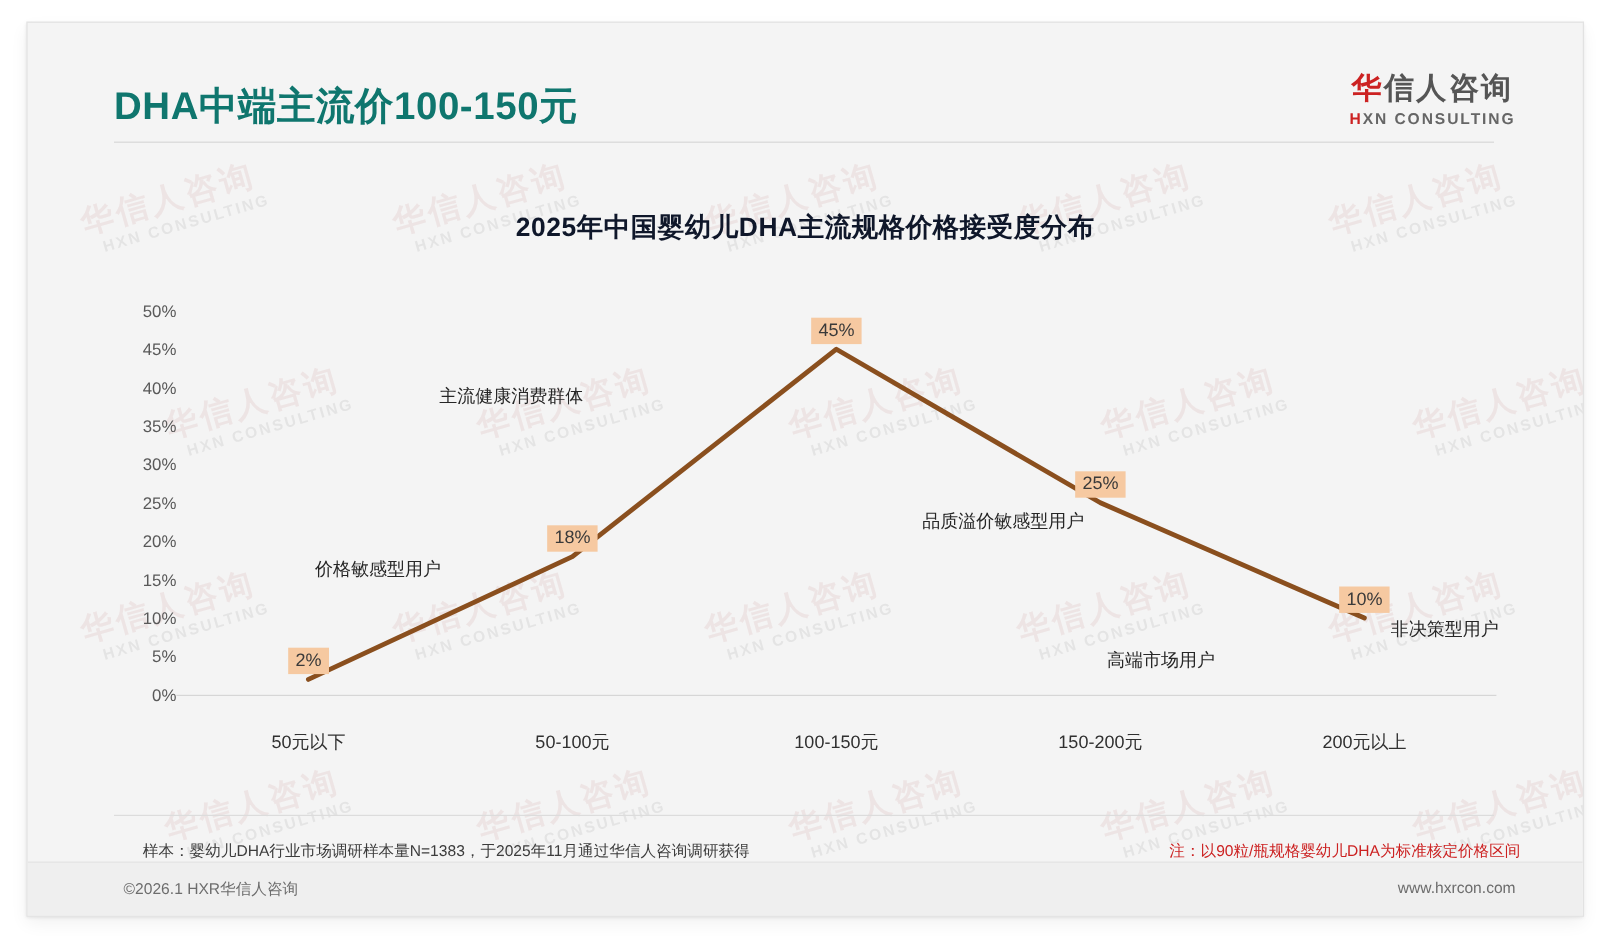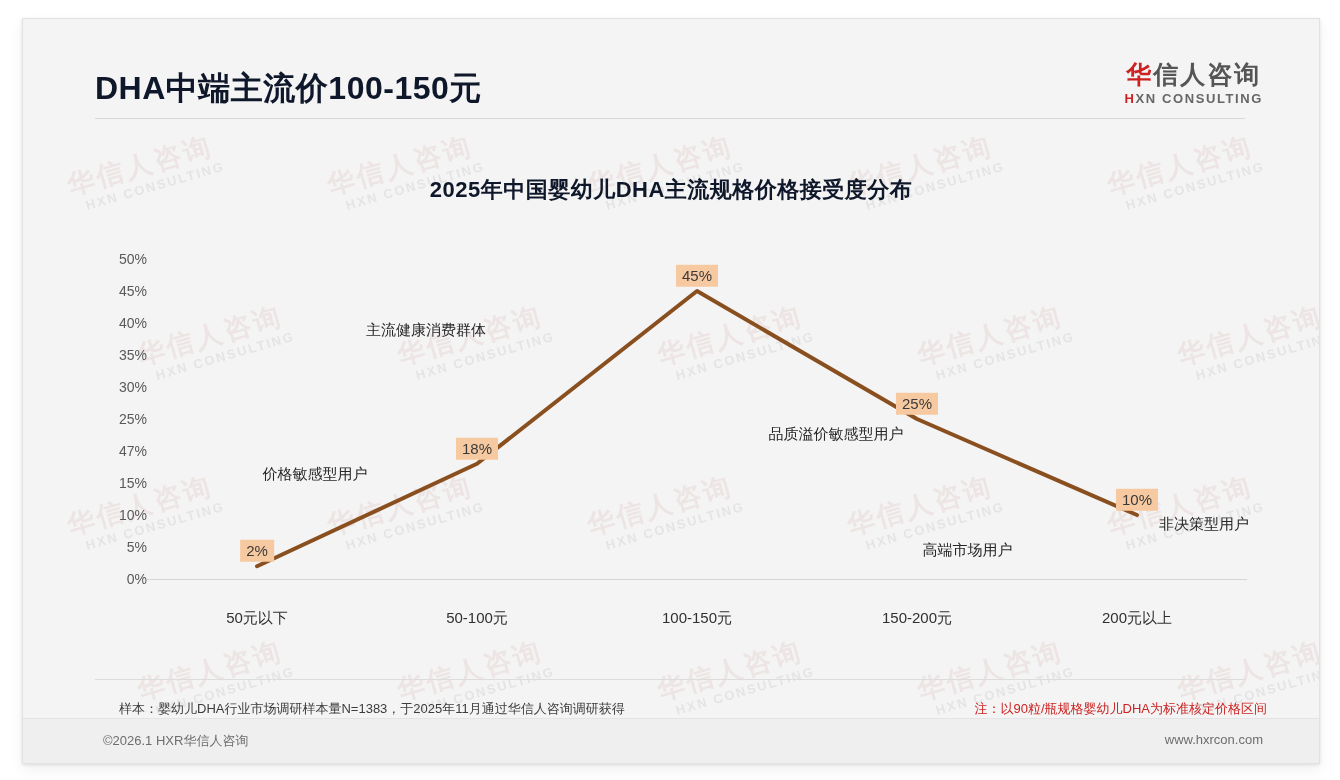--- a/index.html
+++ b/index.html
@@ -65,21 +65,21 @@
     width: 100%;
     height: 96px;
     z-index: 3;
   }
   .header-title {
     position: absolute;
     left: 72px;
     top: 48px;
     font-size: 32px;
     font-weight: 700;
-    color: #0f172a;
+    color: #0f766e;
     letter-spacing: 0.5px;
     white-space: nowrap;
   }
   .logo {
     position: absolute;
     right: 56px;
     top: 42px;
     text-align: center;
   }
   .logo-cn {
@@ -355,21 +355,21 @@
     <div class="header-rule"></div>
 
     <div class="chart-title">2025年中国婴幼儿DHA主流规格价格接受度分布</div>
 
     <div class="plot">
       <div class="ylabels" id="ylabels">
           <div class="ytick" style="top: 320px;">0%</div>
           <div class="ytick" style="top: 288px;">5%</div>
           <div class="ytick" style="top: 256px;">10%</div>
           <div class="ytick" style="top: 224px; text-align: center;">15%</div>
-          <div class="ytick" style="top: 192px;">47%</div>
+          <div class="ytick" style="top: 192px;">20%</div>
           <div class="ytick" style="top: 160px;">25%</div>
           <div class="ytick" style="top: 128px; text-align: center;">30%</div>
           <div class="ytick" style="top: 96px;">35%</div>
           <div class="ytick" style="top: 64px;">40%</div>
           <div class="ytick" style="top: 32px;">45%</div>
           <div class="ytick" style="top: 0px;">50%</div>
         </div>
       <div class="axis-line" id="axis-line" style="top: 320px;"></div>
       <div class="svg-wrap">
         <svg id="chart-svg" viewBox="0 0 1100 320" preserveAspectRatio="none">

